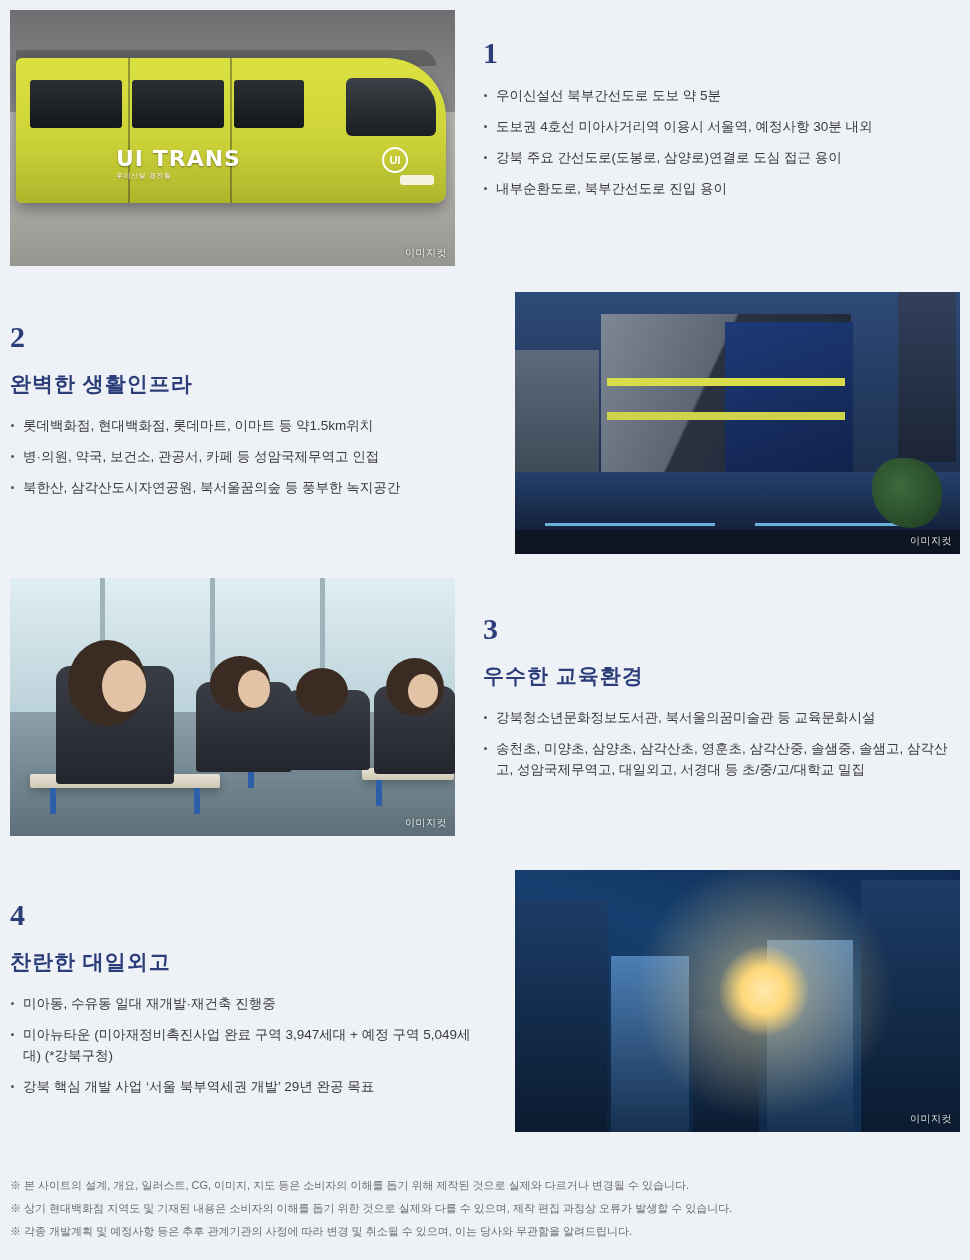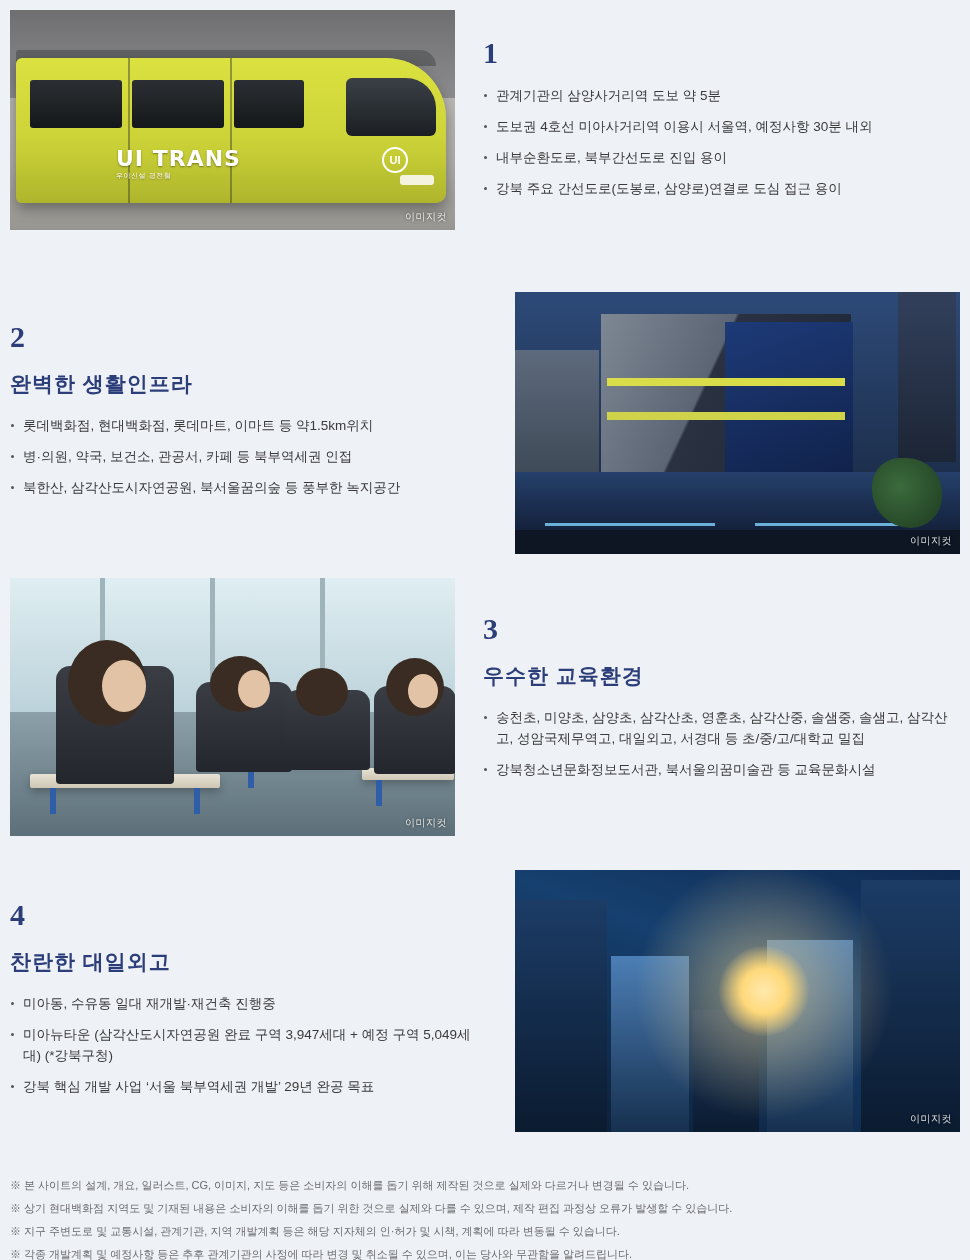--- a/index.html
+++ b/index.html
@@ -78,21 +78,21 @@
   }
   .notes p {
     font-size: 11px;
     color: #6c6c6c;
     line-height: 1.45;
     margin-bottom: 7px;
   }
 
   
   #photo-train {
-    left: 10px; top: 10px; width: 445px; height: 220px;
+    left: 10px; top: 10px; width: 445px; height: 256px;
     background: linear-gradient(#8f8f91 0%, #7e7e80 38%, #b9b7b2 38%, #a9a7a2 100%);
   }
   #photo-train .rail-bg {
     position: absolute; left: 0; top: 0; width: 100%; height: 40%;
     background: linear-gradient(#6f6f71, #8c8c8e);
   }
   #photo-train .platform {
     position: absolute; left: 0; bottom: 0; width: 100%; height: 30%;
     background: linear-gradient(#b0aeaa, #97958f);
   }
@@ -263,24 +263,24 @@
       </div>
       <div class="badge">UI</div>
       <div class="headlight"></div>
     </div>
     <div class="wm">이미지컷</div>
   </div>
 
   <div class="txtblk" style="left:483px; top:38px; width:470px;">
     <div class="num">1</div>
     <ul class="bullets">
-      <li>관계기관의 삼양사거리역 도보 약 5분</li>
+      <li>우이신설선 북부간선도로 도보 약 5분</li>
       <li>도보권 4호선 미아사거리역 이용시 서울역, 예정사항 30분 내외</li>
+      <li>강북 주요 간선도로(도봉로, 삼양로)연결로 도심 접근 용이</li>
       <li>내부순환도로, 북부간선도로 진입 용이</li>
-      <li>강북 주요 간선도로(도봉로, 삼양로)연결로 도심 접근 용이</li>
     </ul>
   </div>
 
   <div class="photo" id="photo-mall">
     <div class="sky"></div>
     <div class="leftbldg"></div>
     <div class="tower"></div>
     <div class="mainblock"></div>
     <div class="glassface"></div>
     <div class="stripe s1"></div>
@@ -291,21 +291,21 @@
     <div class="greenery"></div>
     <div class="ground"></div>
     <div class="wm">이미지컷</div>
   </div>
 
   <div class="txtblk" style="left:10px; top:322px; width:470px;">
     <div class="num">2</div>
     <div class="heading">완벽한 생활인프라</div>
     <ul class="bullets">
       <li>롯데백화점, 현대백화점, 롯데마트, 이마트 등 약1.5km위치</li>
-      <li>병·의원, 약국, 보건소, 관공서, 카페 등 북부역세권 인접</li>
+      <li>병·의원, 약국, 보건소, 관공서, 카페 등 성암국제무역고 인접</li>
       <li>북한산, 삼각산도시자연공원, 북서울꿈의숲 등 풍부한 녹지공간</li>
     </ul>
   </div>
 
   <div class="photo" id="photo-students">
     <div class="window-wall"></div>
     <div class="mullion" style="left:90px"></div>
     <div class="mullion" style="left:200px"></div>
     <div class="mullion" style="left:310px"></div>
     <div class="floor"></div>
@@ -336,46 +336,45 @@
     <div class="head" style="left:376px; top:80px; width:58px; height:58px;"></div>
     <div class="face" style="left:398px; top:96px; width:30px; height:34px;"></div>
 
     <div class="wm">이미지컷</div>
   </div>
 
   <div class="txtblk" style="left:483px; top:614px; width:470px;">
     <div class="num">3</div>
     <div class="heading">우수한 교육환경</div>
     <ul class="bullets">
+      <li>강북청소년문화정보도서관, 북서울의꿈미술관 등 교육문화시설</li>
       <li>송천초, 미양초, 삼양초, 삼각산초, 영훈초, 삼각산중, 솔샘중, 솔샘고, 삼각산고, 성암국제무역고, 대일외고, 서경대 등 초/중/고/대학교 밀집</li>
-      <li>강북청소년문화정보도서관, 북서울의꿈미술관 등 교육문화시설</li>
     </ul>
   </div>
 
   <div class="photo" id="photo-sky">
     <div class="bld" style="left:0; top:30px; width:92px; height:232px;"></div>
     <div class="bld lit" style="left:96px; top:86px; width:78px; height:176px;"></div>
     <div class="bld" style="left:178px; top:140px; width:66px; height:122px;"></div>
     <div class="bld lit" style="left:252px; top:70px; width:86px; height:192px;"></div>
     <div class="bld" style="left:346px; top:10px; width:99px; height:252px;"></div>
     <div class="sun"></div>
     <div class="glow"></div>
     <div class="wm">이미지컷</div>
   </div>
 
   <div class="txtblk" style="left:10px; top:900px; width:470px;">
     <div class="num">4</div>
     <div class="heading">찬란한 대일외고</div>
     <ul class="bullets">
       <li>미아동, 수유동 일대 재개발·재건축 진행중</li>
-      <li>미아뉴타운 (삼각산도시자연공원 완료 구역 3,947세대 + 예정 구역 5,049세대) (*강북구청)</li>
+      <li>미아뉴타운 (미아재정비촉진사업 완료 구역 3,947세대 + 예정 구역 5,049세대) (*강북구청)</li>
       <li>강북 핵심 개발 사업 ‘서울 북부역세권 개발’ 29년 완공 목표</li>
     </ul>
   </div>
 
   <div class="notes">
     <p>※ 본 사이트의 설계, 개요, 일러스트, CG, 이미지, 지도 등은 소비자의 이해를 돕기 위해 제작된 것으로 실제와 다르거나 변경될 수 있습니다.</p>
     <p>※ 상기 현대백화점 지역도 및 기재된 내용은 소비자의 이해를 돕기 위한 것으로 실제와 다를 수 있으며, 제작 편집 과정상 오류가 발생할 수 있습니다.</p>
-    <p>※ 지구 주변도로 및 교통시설, 관계기관, 지역 개발계획 등은 해당 지자체의 인·허가 및 시책, 계획에 따라 변동될 수 있습니다.</p>
     <p>※ 각종 개발계획 및 예정사항 등은 추후 관계기관의 사정에 따라 변경 및 취소될 수 있으며, 이는 당사와 무관함을 알려드립니다.</p>
   </div>
 
 </div>
 
 </body></html>

